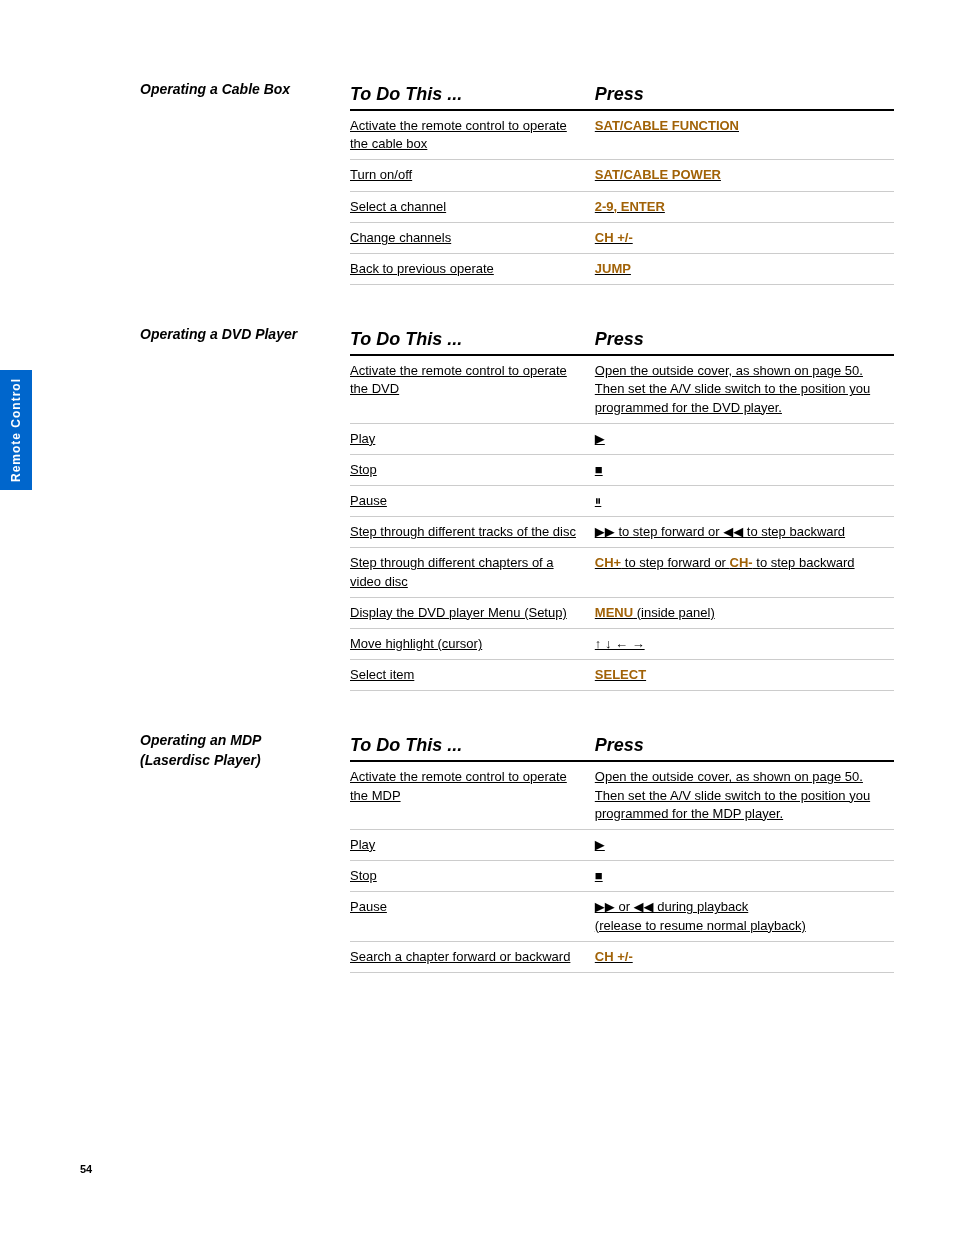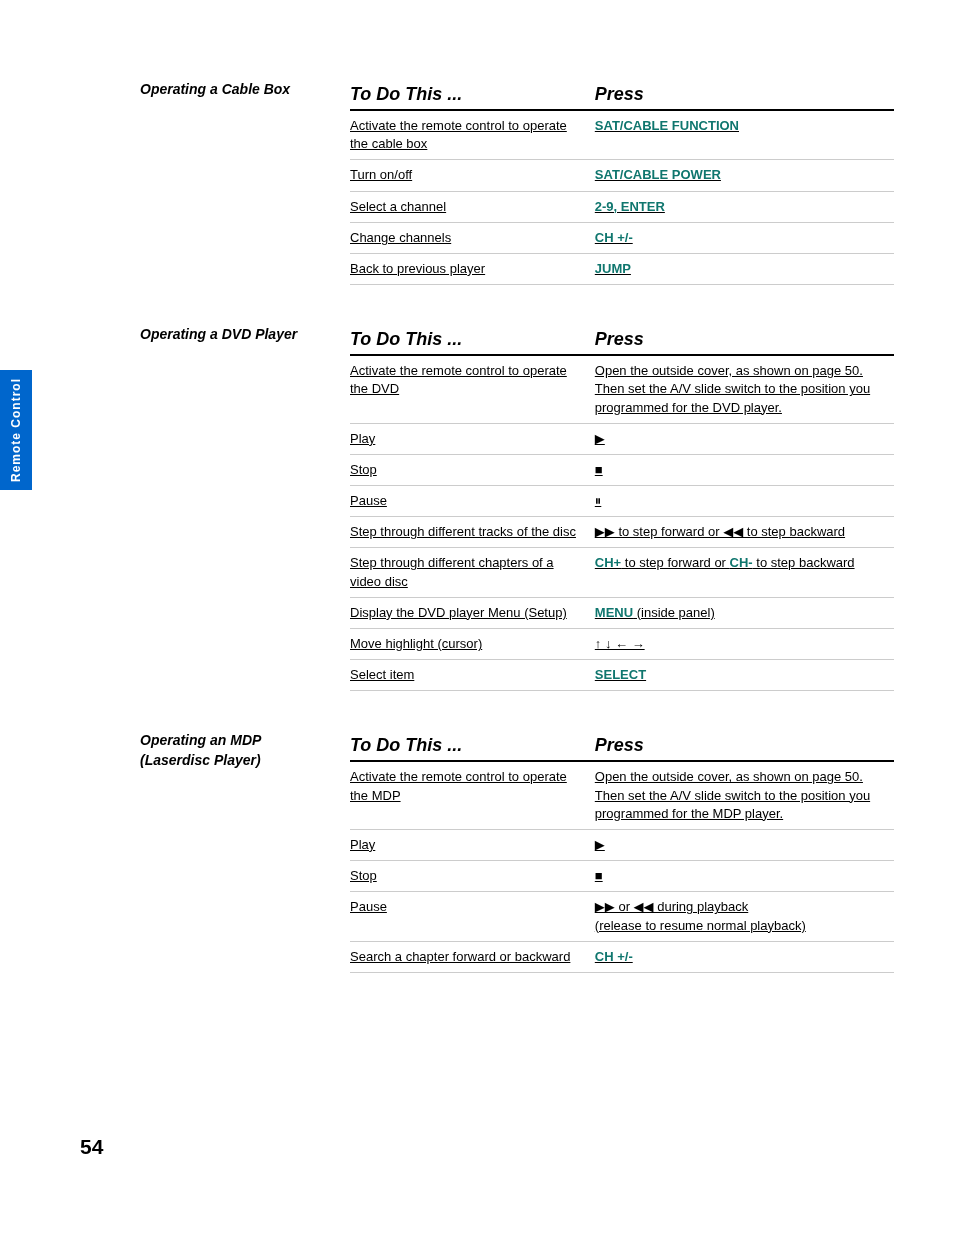--- a/index.html
+++ b/index.html
@@ -92,30 +92,30 @@
       vertical-align: top;
       line-height: 1.4;
       text-decoration: underline;
     }
 
     table tbody td:first-child {
       width: 45%;
     }
 
     .bold-blue {
-      color: #0f766e;
+      color: #a16207;
       font-weight: bold;
     }
 
     
     .page-number {
       position: absolute;
-      bottom: 76px;
+      bottom: 60px;
       left: 80px;
-      font-size: 21px;
+      font-size: 11px;
       font-weight: bold;
       color: #000;
     }
   </style>
 </head>
 <body>
 
 <div class="side-tab">
   <span class="side-tab-text">Remote Control</span>
 </div>
@@ -146,21 +146,21 @@
             </tr>
             <tr>
               <td>Select a channel</td>
               <td><span class="bold-blue">2-9, ENTER</span></td>
             </tr>
             <tr>
               <td>Change channels</td>
               <td><span class="bold-blue">CH +/-</span></td>
             </tr>
             <tr>
-              <td>Back to previous player</td>
+              <td>Back to previous operate</td>
               <td><span class="bold-blue">JUMP</span></td>
             </tr>
           </tbody>
       </table>
     </div>
   </div>
 
   <div class="section">
     <div class="section-title-col">
       <div class="section-title">Operating a DVD

